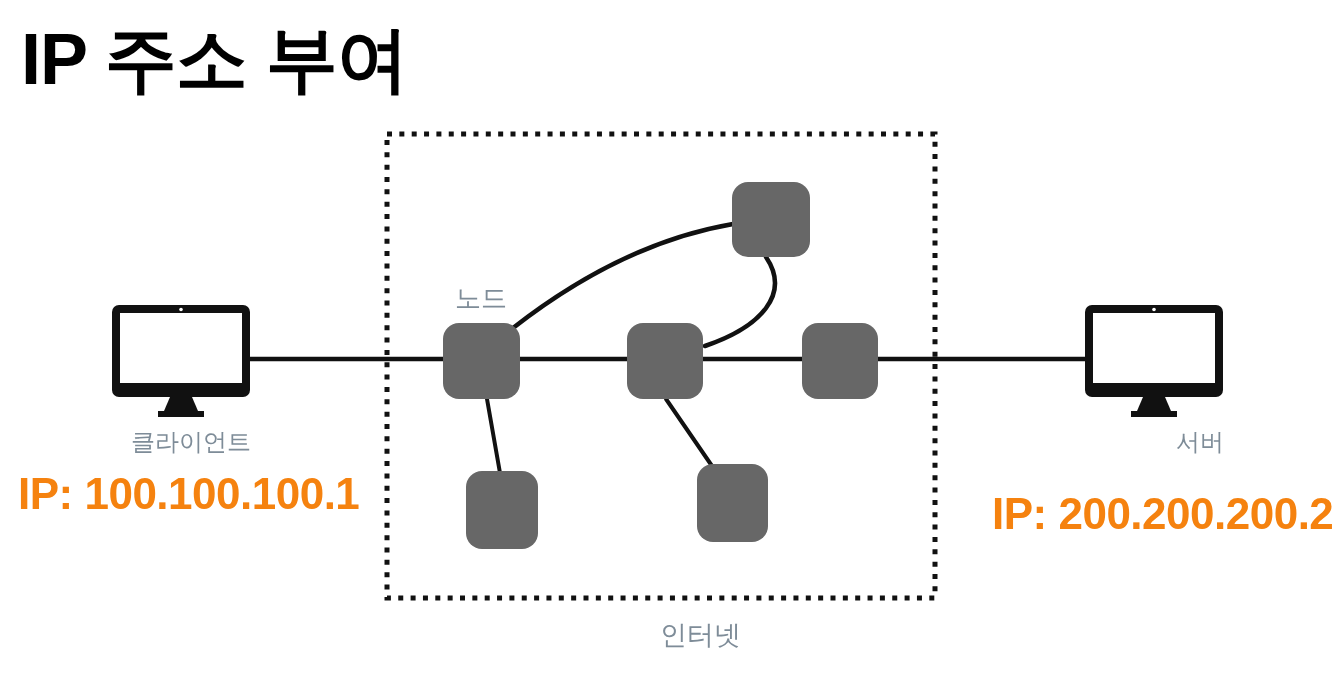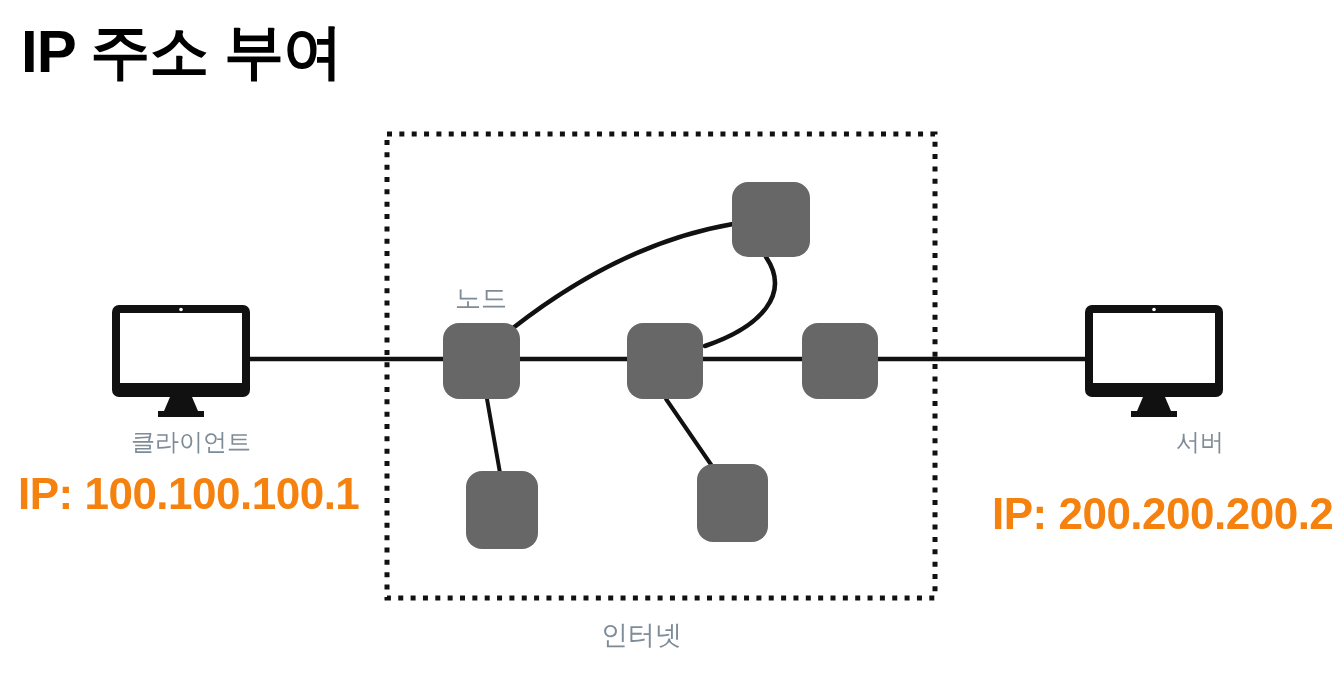--- a/index.html
+++ b/index.html
@@ -10,39 +10,39 @@
     --background:#ffffff;
   }
   *{margin:0;padding:0;box-sizing:border-box;}
   html,body{background:#e9e9e9;font-family:"Liberation Sans","DejaVu Sans",sans-serif;}
   .canvas{
     position:relative;width:1343px;height:683px;background:var(--background);
     overflow:hidden;
   }
   .page-title{
     position:absolute;left:21px;top:12px;
-    font-size:60px;font-weight:800;letter-spacing:-1px;color:#000;
+    font-size:72px;font-weight:800;letter-spacing:-1px;color:#000;
     white-space:nowrap;
   }
   .diagram-svg{position:absolute;left:0;top:0;width:1343px;height:683px;}
   .node{
     position:absolute;background:var(--node-gray);border-radius:16px;
   }
   .node-a{left:443px;top:323px;width:77px;height:76px;}
   .node-b{left:627px;top:323px;width:76px;height:76px;}
   .node-c{left:802px;top:323px;width:76px;height:76px;}
   .node-d{left:732px;top:182px;width:78px;height:75px;}
   .node-e{left:466px;top:471px;width:72px;height:78px;}
   .node-f{left:697px;top:464px;width:71px;height:78px;}
   .node-label{
     position:absolute;left:441px;top:281px;width:80px;text-align:center;
     font-size:26px;font-weight:400;color:var(--label-gray);white-space:nowrap;
   }
   .internet-label{
-    position:absolute;left:601px;top:617px;width:160px;text-align:left;
+    position:absolute;left:581px;top:617px;width:160px;text-align:right;
     font-size:27px;color:var(--label-gray);white-space:nowrap;
   }
   .endpoint{position:absolute;width:140px;text-align:right;}
   .endpoint .monitor{display:block;margin:0 auto;}
   .client-endpoint{left:111px;top:304px;}
   .server-endpoint{left:1084px;top:304px;}
   .endpoint-label{
     margin-top:8px;font-size:24px;color:var(--label-gray);white-space:nowrap;
   }
   .ip-text{

